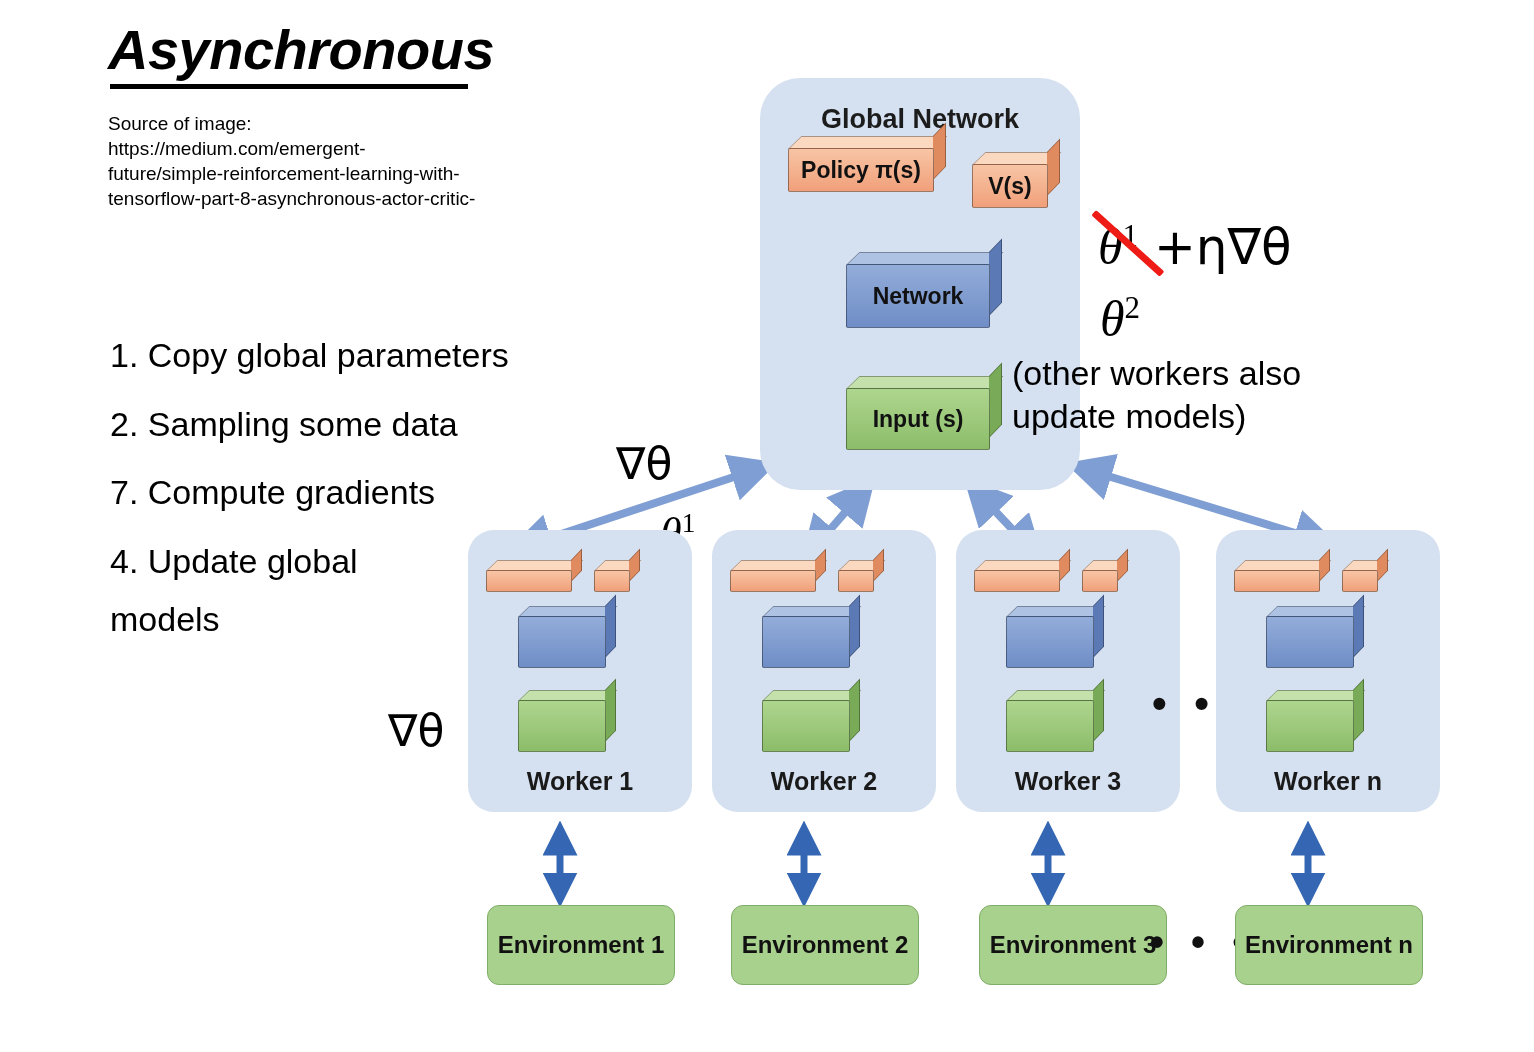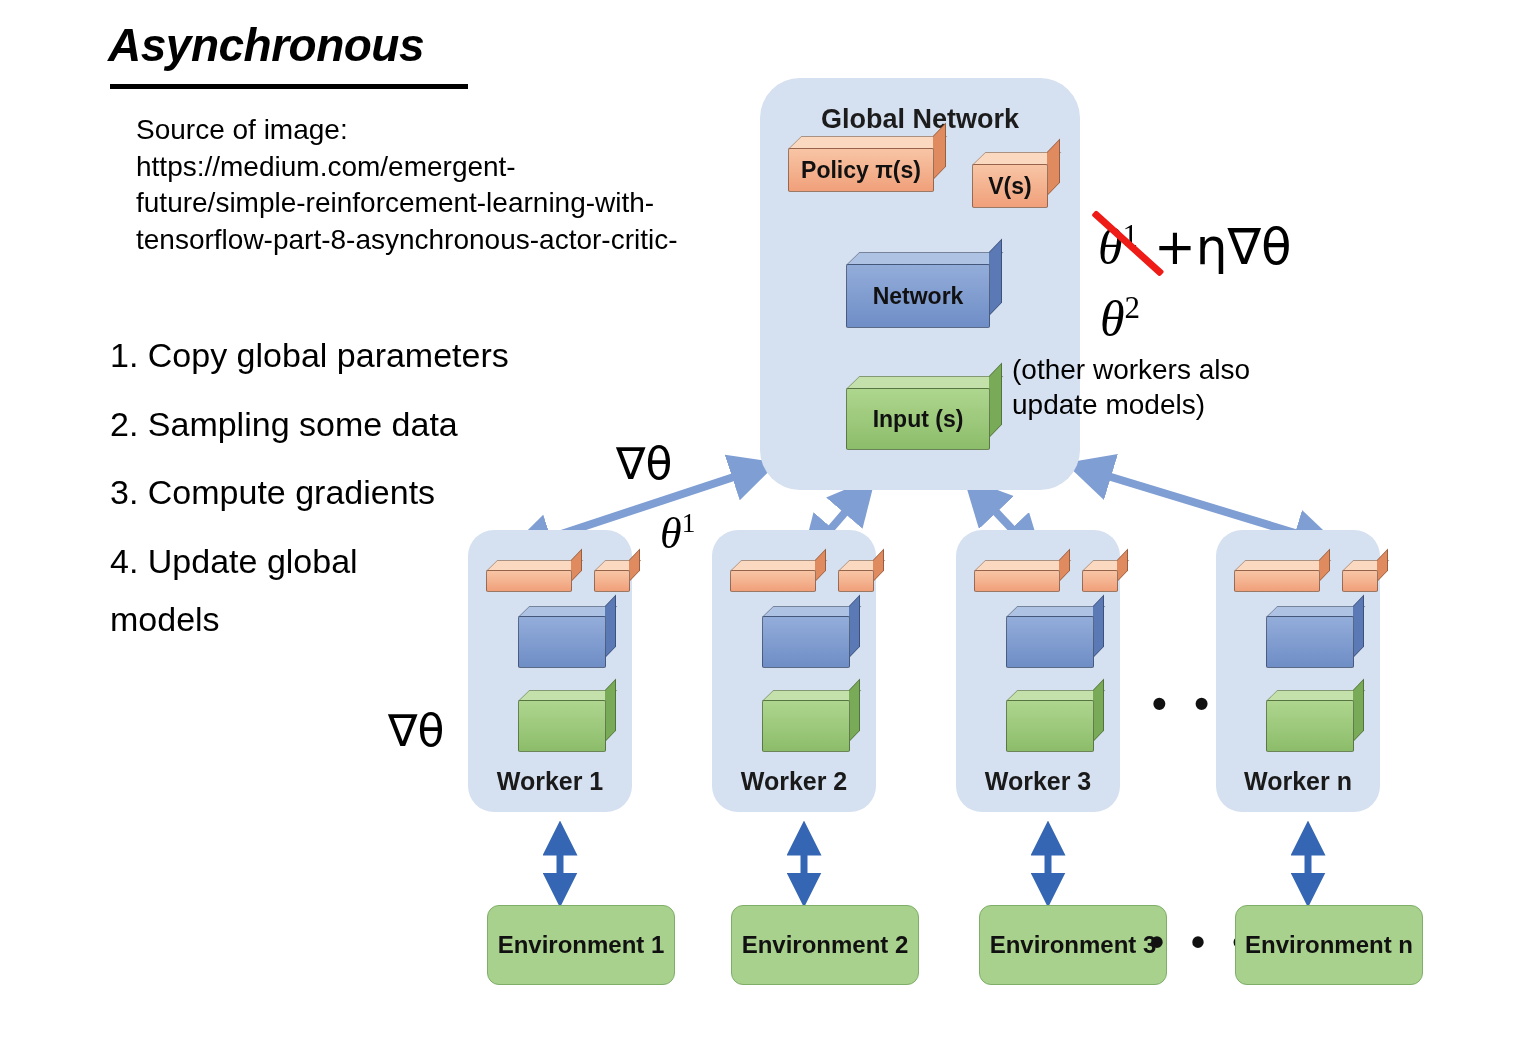--- a/index.html
+++ b/index.html
@@ -2,25 +2,25 @@
 <html><head>
 <meta charset="utf-8">
 <style>
   html,body{margin:0;padding:0;background:#ffffff;}
   body{width:1534px;height:1052px;position:relative;overflow:hidden;
        font-family:"Liberation Sans","DejaVu Sans",sans-serif;color:#000;}
 
   .abs{position:absolute;}
 
   
-  #slide-title{left:108px;top:22px;font-size:46px;font-weight:bold;font-style:italic;
+  #slide-title{left:108px;top:22px;font-size:56px;font-weight:bold;font-style:italic;
                letter-spacing:-0.5px;line-height:1.0;}
   #title-rule{left:110px;top:84px;width:358px;height:5px;background:#000;}
 
-  #source-block{left:108px;top:112px;width:640px;font-size:28px;line-height:1.31;margin-left:28px;}
+  #source-block{left:108px;top:112px;width:640px;font-size:19px;line-height:1.31;}
   #source-block div{white-space:pre;}
 
   .step{left:110px;font-size:34px;line-height:1.15;white-space:pre;}
   #step-1{top:336px;}
   #step-2{top:405px;}
   #step-3{top:473px;}
   #step-4a{top:542px;}
   #step-4b{top:600px;}
 
   
@@ -32,21 +32,21 @@
   #grad-label-top{left:616px;top:438px;font-size:44px;}
   #theta1-arrow-label{left:660px;top:508px;font-size:44px;}
   #grad-label-left{left:388px;top:705px;font-size:44px;}
   #theta1-worker1{left:538px;top:660px;font-size:40px;}
 
   
   #formula-line1{left:1098px;top:218px;font-size:50px;}
   #formula-strike{left:1096px;top:210px;width:92px;height:7px;background:#ee1b17;
                   transform:rotate(42deg);transform-origin:left top;border-radius:2px;}
   #formula-line2{left:1100px;top:290px;font-size:50px;}
-  #other-workers-note{left:1012px;top:352px;font-size:28px;line-height:1.25;white-space:pre;}
+  #other-workers-note{left:1012px;top:352px;font-size:34px;line-height:1.25;white-space:pre;}
 
   
   #global-panel{left:760px;top:78px;width:320px;height:412px;background:#d5e1f0;
                 border-radius:40px;}
   #global-title{left:0;top:26px;width:320px;text-align:center;font-size:27px;
                 font-weight:bold;color:#1c1c1c;}
 
   
   .box3d{position:absolute;}
   .box3d .face{position:absolute;left:0;top:12px;right:12px;bottom:0;
@@ -72,22 +72,22 @@
   .green .top{background:#c4e1ac;}
   .green .side{background:#79aa57;}
 
   #gn-policy{left:788px;top:136px;width:158px;height:56px;}
   #gn-value{left:972px;top:152px;width:88px;height:56px;}
   #gn-network{left:846px;top:252px;width:156px;height:76px;}
   #gn-input{left:846px;top:376px;width:156px;height:74px;}
   #gn-policy .face,#gn-value .face,#gn-network .face,#gn-input .face{font-size:23px;}
 
   
-  .worker-panel{position:absolute;top:530px;width:164px;height:282px;
-                background:#d5e1f0;border-radius:26px;}
+  .worker-panel{position:absolute;top:530px;width:184px;height:282px;
+                background:#d5e1f0;border-radius:26px;padding-left:40px;}
   .worker-label{position:absolute;left:0;bottom:16px;width:100%;text-align:center;
                 font-size:25px;font-weight:bold;color:#1a1a1a;}
   .w-bar-wide{left:18px;top:30px;width:96px;height:32px;}
   .w-bar-narrow{left:126px;top:30px;width:46px;height:32px;}
   .w-blue{left:50px;top:76px;width:98px;height:62px;}
   .w-green{left:50px;top:160px;width:98px;height:62px;}
   .worker-panel .box3d .face{font-size:0;}
   .worker-panel .box3d .top{height:10px;right:10px;}
   .worker-panel .box3d .side{width:10px;bottom:10px;}
   .worker-panel .box3d .face{top:10px;right:10px;}
@@ -124,21 +124,21 @@
 
 <div class="abs" id="source-block">
   <div>Source of image:</div>
   <div>https://medium.com/emergent-</div>
   <div>future/simple-reinforcement-learning-with-</div>
   <div>tensorflow-part-8-asynchronous-actor-critic-</div>
 </div>
 
 <div class="abs step" id="step-1">1. Copy global parameters</div>
 <div class="abs step" id="step-2">2. Sampling some data</div>
-<div class="abs step" id="step-3">3. Compute gradients</div>
+<div class="abs step" id="step-3">7. Compute gradients</div>
 <div class="abs step" id="step-4a">4. Update global</div>
 <div class="abs step" id="step-4b">models</div>
 
 <svg id="arrow-layer" viewBox="0 0 1534 1052">
   <defs>
     <marker id="lb-head" markerWidth="6" markerHeight="6" refX="3" refY="3" orient="auto">
       <path d="M0,0 L6,3 L0,6 Z" fill="#7f9ed3"></path>
     </marker>
     <marker id="lb-tail" markerWidth="6" markerHeight="6" refX="3" refY="3" orient="auto-start-reverse">
       <path d="M0,0 L6,3 L0,6 Z" fill="#7f9ed3"></path>

